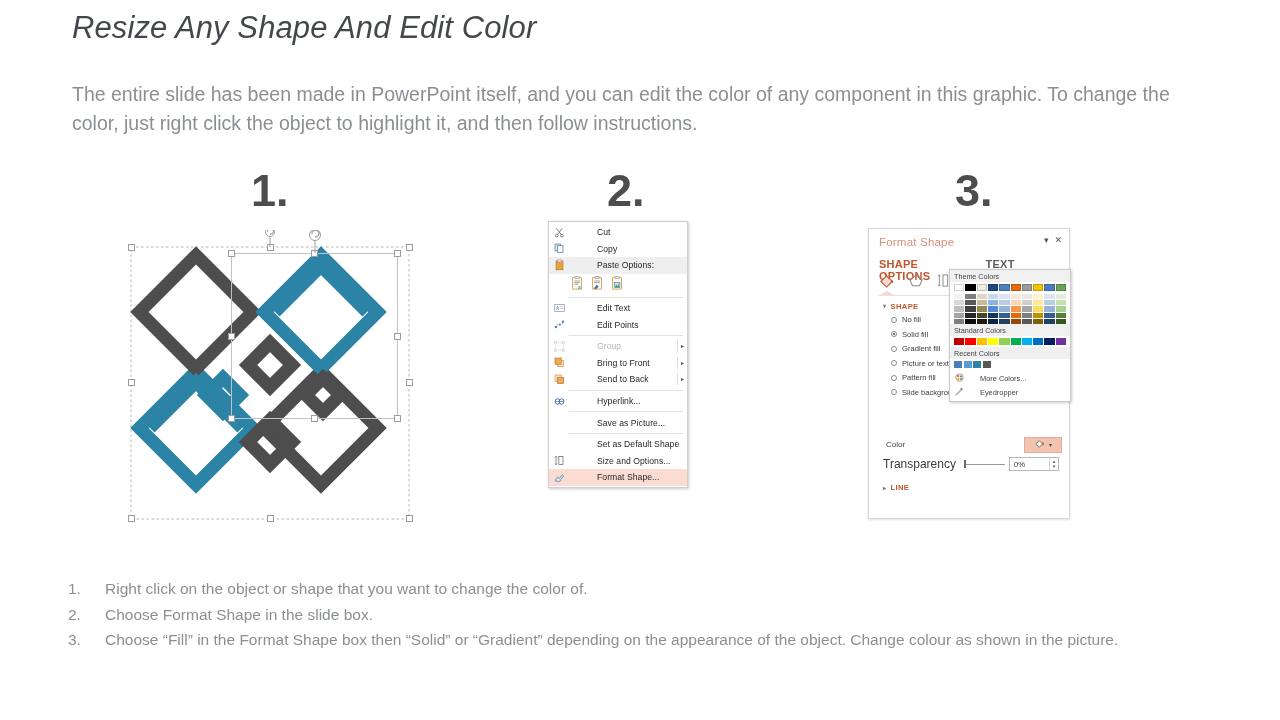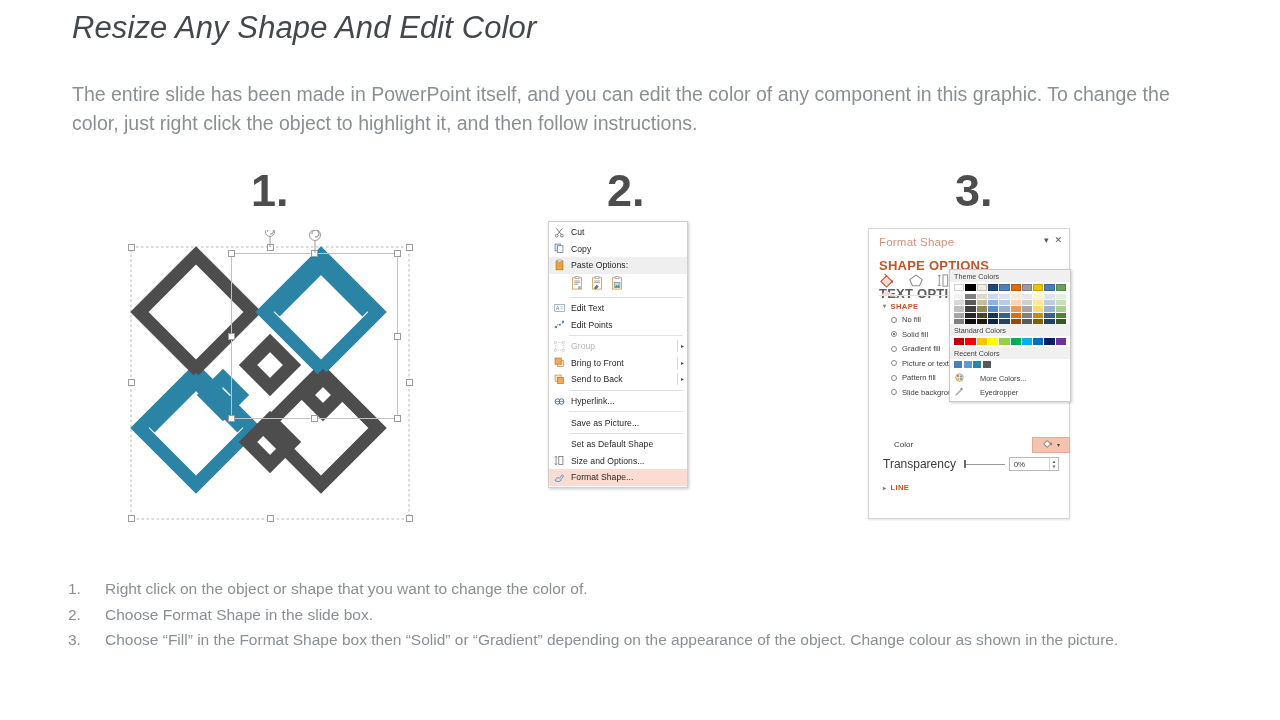--- a/index.html
+++ b/index.html
@@ -51,21 +51,21 @@
   }
   .cm-row{
     display:flex; align-items:center; height:16.6px;
     padding-left:3px; position:relative;
   }
   .cm-row .ico{
     width:15px; height:13px; flex:0 0 15px;
     display:flex; align-items:center; justify-content:center;
     margin-right:4px;
   }
-  .cm-row .lbl{ flex:1 1 auto; white-space:nowrap; letter-spacing:.05px;}
+  .cm-row .lbl{ flex:1 1 auto; white-space:nowrap; letter-spacing:.05px;margin-left:26px;}
   .cm-row .arw{
     width:10px; text-align:center; font-size:6px; color:#555;
     border-left:1px solid #dcdcdc; height:12px; line-height:12px;
   }
   .cm-row.noarrow .arw{ border-left:none; color:transparent; }
   .cm-row.hdr{ background:#efefef; }
   .cm-row.sel{ background:#fbdcd3; }
   .cm-row.disabled .lbl{ color:#b4b4b4; }
   .cm-sep{ height:1px; background:#e2e2e2; margin:2px 4px 2px 20px; }
   .cm-paste-icons{
@@ -83,21 +83,21 @@
     position:absolute; left:10px; top:7px;
     font-size:11.5px; color:#d98e77; letter-spacing:.2px;
   }
   .fs-winbtns{
     position:absolute; right:7px; top:6px;
     display:flex; gap:6px; align-items:center;
     color:#5a5a5a; font-size:9px;
   }
   .fs-tabs{
     position:absolute; left:10px; top:29px; display:flex; gap:13px;
-    font-size:13px; font-weight:bold; letter-spacing:.25px;flex-direction:column;
+    font-size:11px; font-weight:bold; letter-spacing:.25px;
   }
   .fs-tab-a{ color:#c0562c; }
   .fs-tab-b{ color:#5e5e5e; font-weight:bold; }
   .fs-iconrow{
     position:absolute; left:10px; top:44px; display:flex; gap:12px;
     align-items:flex-end;
   }
   .fs-underline{
     position:absolute; left:10px; top:66px; width:182px; height:1px;
     background:#e3e3e3;
@@ -123,21 +123,21 @@
   .fs-radio .dot{
     width:6px;height:6px;border-radius:50%;
     border:1px solid #8a8a8a; margin-right:5px; background:#fff;
     position:relative; flex:0 0 6px;
   }
   .fs-radio.on .dot::after{
     content:""; position:absolute; left:1px; top:1px;
     width:2px;height:2px;border-radius:50%;background:#4a4a4a;
   }
   .fs-colorrow{
-    position:absolute; left:25px; top:206px; width:176px;
+    position:absolute; left:17px; top:206px; width:176px;
     display:flex; align-items:center; height:19px;
   }
   .fs-colorrow .lab{ width:70px; font-size:8px; }
   .fs-colorbtn{
     margin-left:auto; width:38px;height:16px; background:#f2c3ae;
     border:1px solid #e3ab92; display:flex; align-items:center;
     justify-content:center; gap:3px;
   }
   .fs-transrow{
     position:absolute; left:14px; top:228px; width:176px;

